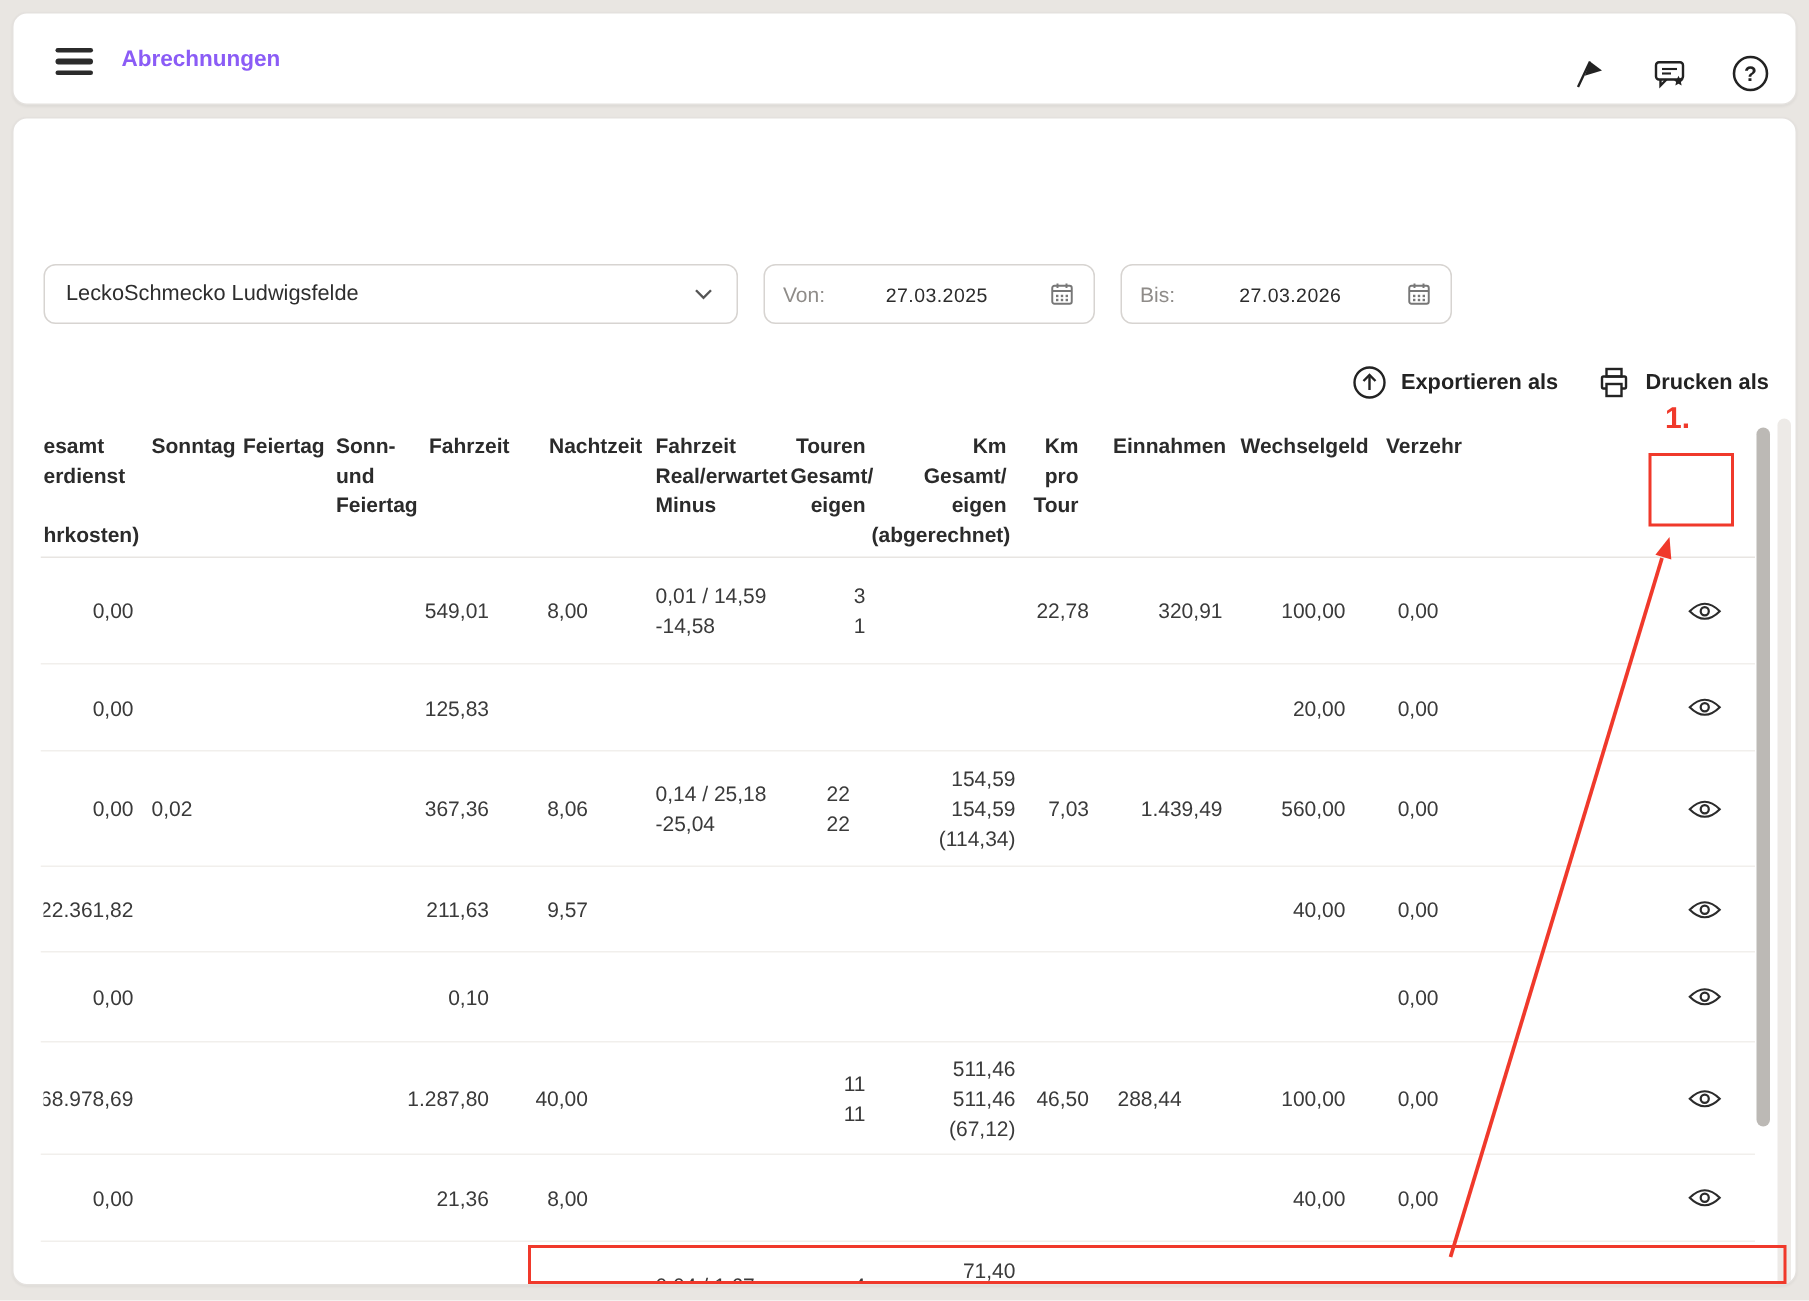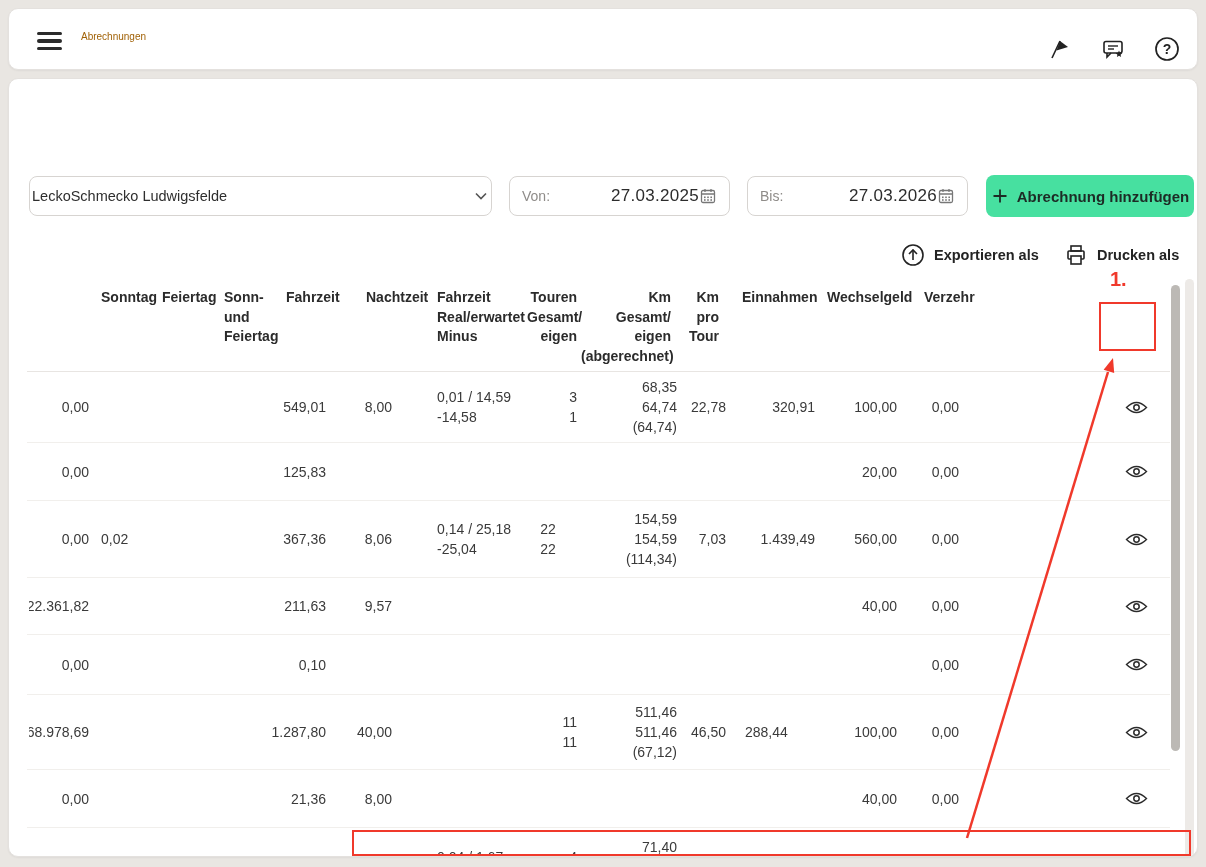--- a/index.html
+++ b/index.html
@@ -4,34 +4,34 @@
 <style>
   * { margin:0; padding:0; box-sizing:border-box; }
   html,body { width:1206px; height:867px; }
   body { font-family:"Liberation Sans", sans-serif; background:#e9e6e2; position:relative; overflow:hidden; color:#2e2e2e; }
   .card { position:absolute; background:#fff; border:1px solid #e4e1de; border-radius:10px; box-shadow:0 1px 2px rgba(0,0,0,.05); }
 
   
   #topbar { left:8px; top:8px; width:1190px; height:62px; }
   .hamburger { position:absolute; left:28px; top:19px; width:36px; height:26px; display:flex; flex-direction:column; justify-content:center; gap:4px; cursor:pointer; }
   .hamburger span { display:block; width:25px; height:3.5px; background:#2b2b2b; border-radius:2px; }
-  .page-title { position:absolute; left:72px; top:22px; font-size:10px; font-weight:400; color:#a16207; }
+  .page-title { position:absolute; left:72px; top:22px; font-size:15px; font-weight:700; color:#8b5cf6; }
   .top-icon { position:absolute; top:26px; width:28px; height:28px; display:flex; align-items:center; justify-content:center; cursor:pointer; }
 
   
   #main { left:8px; top:78px; width:1190px; height:779px; overflow:hidden; }
 
   .field { position:absolute; height:40px; border:1px solid #d7d4d1; border-radius:8px; background:#fff; display:flex; align-items:center; }
-  #company-select { left:20px; top:97px; width:463px; padding:0 2px; justify-content:space-between; cursor:pointer; }
+  #company-select { left:20px; top:97px; width:463px; padding:0 14px; justify-content:space-between; cursor:pointer; }
   #company-select .val { font-size:14.5px; color:#2e2e2e; }
   .datefield { top:97px; width:221px; padding:0 12px; }
   #von-field { left:500px; }
   #bis-field { left:738px; }
   .datefield .lbl { font-size:14px; color:#8f8c89; }
-  .datefield .dval { flex:1; text-align:right; font-size:17px; color:#2c2c2c; letter-spacing:.3px; }
+  .datefield .dval { flex:1; text-align:center; font-size:13px; color:#2c2c2c; letter-spacing:.3px; }
   .add-btn { position:absolute; left:977px; top:96px; width:208px; height:42px; border:none; border-radius:8px; background:#47e0a0; display:flex; align-items:center; justify-content:center; gap:8px; font-size:15px; font-weight:700; color:#1d2b25; cursor:pointer; font-family:inherit; }
 
   .action-btn { position:absolute; top:162px; height:28px; display:flex; align-items:center; gap:9px; font-size:14.5px; font-weight:700; color:#232323; cursor:pointer; background:none; border:none; font-family:inherit; }
   #export-btn { left:892px; }
   #print-btn  { left:1055px; }
 
   
   #table-viewport { position:absolute; left:18px; top:195px; width:1143px; height:633px; overflow:hidden; }
   #thead { position:relative; height:98px; border-bottom:1px solid #e8e5e2; }
   .hcell { position:absolute; top:14px; font-size:14px; font-weight:700; color:#2b2b2b; line-height:19.5px; white-space:pre-line; }
@@ -126,47 +126,44 @@
           <rect x="5" y="9.5" width="1.6" height="1.6"></rect>
           <rect x="8.2" y="9.5" width="1.6" height="1.6"></rect>
           <rect x="11.4" y="9.5" width="1.6" height="1.6"></rect>
           <rect x="5" y="12.2" width="1.6" height="1.6"></rect>
           <rect x="8.2" y="12.2" width="1.6" height="1.6"></rect>
           <rect x="11.4" y="12.2" width="1.6" height="1.6"></rect>
         </g>
     </svg>
   </div>
 
-  <button class="add-btn">
-    <svg class="ic" width="18" height="18" viewBox="0 0 18 18">
-      <line x1="9" y1="2.5" x2="9" y2="15.5" stroke="#1d2b25" stroke-width="1.8"></line>
-      <line x1="2.5" y1="9" x2="15.5" y2="9" stroke="#1d2b25" stroke-width="1.8"></line>
-    </svg>
-    <span>Abrechnung hinzufügen</span>
-  </button>
 
   <button class="action-btn" id="export-btn">
     <svg class="ic" width="24" height="24" viewBox="0 0 24 24">
       <circle cx="12" cy="12" r="10" fill="none" stroke="#232323" stroke-width="1.6"></circle>
       <line x1="12" y1="17" x2="12" y2="8" stroke="#232323" stroke-width="1.6"></line>
       <polyline points="8,11 12,7 16,11" fill="none" stroke="#232323" stroke-width="1.6"></polyline>
     </svg>
     <span>Exportieren als</span>
   </button>
   <button class="action-btn" id="print-btn">
     <svg class="ic" width="24" height="24" viewBox="0 0 24 24">
       <rect x="7" y="3" width="10" height="5" fill="none" stroke="#232323" stroke-width="1.6"></rect>
       <rect x="4" y="8" width="16" height="8" rx="1" fill="none" stroke="#232323" stroke-width="1.6"></rect>
       <rect x="7" y="13" width="10" height="8" fill="#fff" stroke="#232323" stroke-width="1.6"></rect>
     </svg>
     <span>Drucken als</span>
   </button>
 
   <div id="table-viewport">
     <div id="thead">
+        <div class="hcell" style="left: 2px; width: 120px; text-align: left;">esamt
+erdienst
+
+hrkosten)</div>
         <div class="hcell" style="left: 74px; width: 62px; text-align: left;">Sonntag</div>
         <div class="hcell" style="left: 135px; width: 62px; text-align: left;">Feiertag</div>
         <div class="hcell" style="left: 197px; width: 62px; text-align: left;">Sonn-
 und
 Feiertag</div>
         <div class="hcell" style="left: 259px; width: 82px; text-align: left;">Fahrzeit</div>
         <div class="hcell" style="left: 339px; width: 64px; text-align: left;">Nachtzeit</div>
         <div class="hcell" style="left: 410px; width: 112px; text-align: left;">Fahrzeit
 Real/erwartet
 Minus</div>
@@ -186,23 +183,20 @@
       </div>
     <div id="tbody">
         <div class="trow" style="height: 71px;">
           <div class="vcell clipcell" style="left: 2px; width: 60px; text-align: right;"><span>0,00</span></div>
           <div class="vcell" style="left: 239px; width: 60px; text-align: right;">549,01</div>
           <div class="vcell" style="left: 305px; width: 60px; text-align: right;">8,00</div>
           <div class="vcell" style="left: 410px; width: 112px; text-align: left;">0,01 / 14,59
 -14,58</div>
           <div class="vcell" style="left: 500px; width: 50px; text-align: right;">3
 1</div>
-          <div class="vcell" style="left: 560px; width: 90px; text-align: right;">68,35
-64,74
-(64,74)</div>
           <div class="vcell" style="left: 649px; width: 50px; text-align: right;">22,78</div>
           <div class="vcell" style="left: 718px; width: 70px; text-align: right;">320,91</div>
           <div class="vcell" style="left: 800px; width: 70px; text-align: right;">100,00</div>
           <div class="vcell" style="left: 882px; width: 50px; text-align: right;">0,00</div>
           <button class="eye-btn" style="left: 1089px; width: 40px;">
             <svg class="ic" width="23" height="15" viewBox="0 0 23 15">
               <path d="M1.5 7.5 Q11.5 -2.5 21.5 7.5 Q11.5 17.5 1.5 7.5 Z" fill="none" stroke="#2b2b2b" stroke-width="1.4"></path>
               <circle cx="11.5" cy="7.5" r="2.7" fill="none" stroke="#2b2b2b" stroke-width="1.5"></circle>
             </svg>
           </button>
@@ -219,21 +213,21 @@
             </svg>
           </button>
         </div>
         <div class="trow" style="height: 77px;">
           <div class="vcell clipcell" style="left: 2px; width: 60px; text-align: right;"><span>0,00</span></div>
           <div class="vcell" style="left: 74px; width: 40px; text-align: left;">0,02</div>
           <div class="vcell" style="left: 239px; width: 60px; text-align: right;">367,36</div>
           <div class="vcell" style="left: 305px; width: 60px; text-align: right;">8,06</div>
           <div class="vcell" style="left: 410px; width: 112px; text-align: left;">0,14 / 25,18
 -25,04</div>
-          <div class="vcell" style="left: 496px; width: 50px; text-align: center;">22
+          <div class="vcell" style="left: 524px; width: 50px; text-align: left;">22
 22</div>
           <div class="vcell" style="left: 560px; width: 90px; text-align: right;">154,59
 154,59
 (114,34)</div>
           <div class="vcell" style="left: 649px; width: 50px; text-align: right;">7,03</div>
           <div class="vcell" style="left: 718px; width: 70px; text-align: right;">1.439,49</div>
           <div class="vcell" style="left: 800px; width: 70px; text-align: right;">560,00</div>
           <div class="vcell" style="left: 882px; width: 50px; text-align: right;">0,00</div>
           <button class="eye-btn" style="left: 1089px; width: 40px;">
             <svg class="ic" width="23" height="15" viewBox="0 0 23 15">

